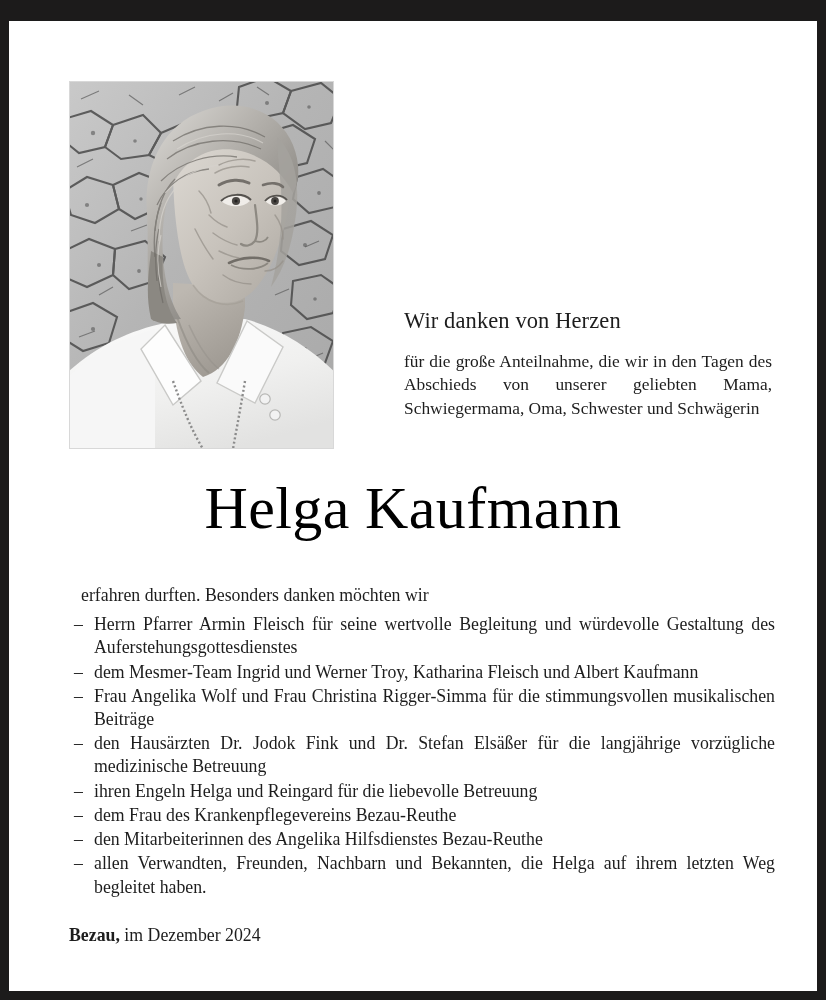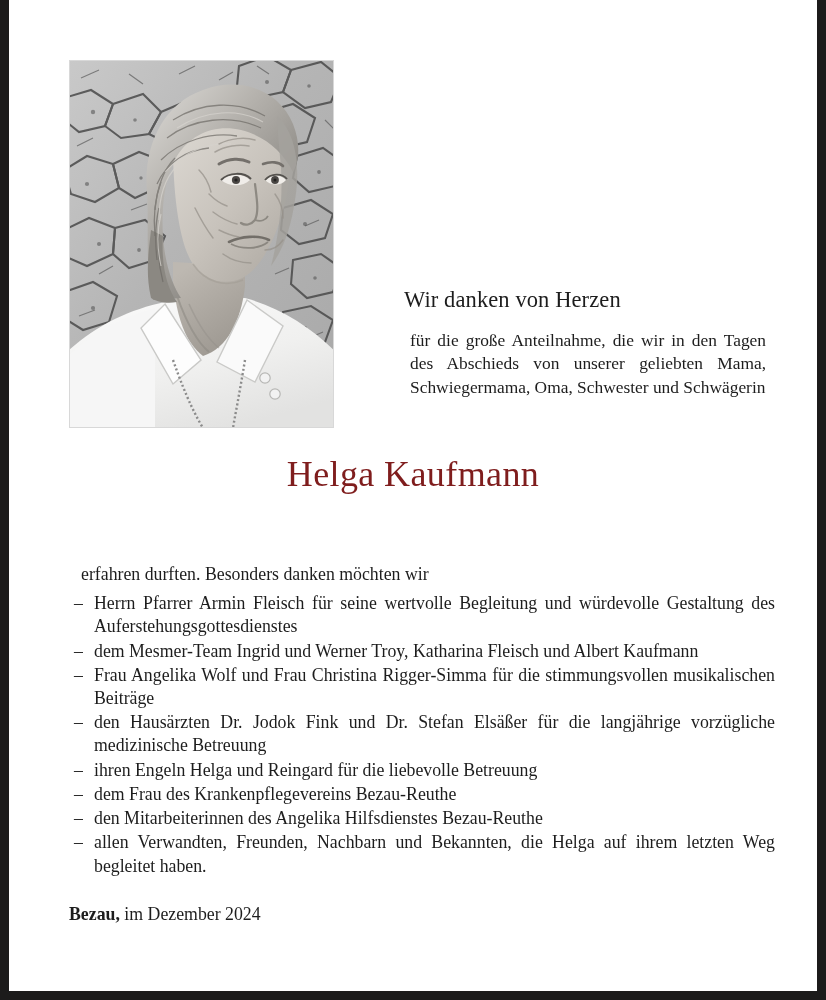--- a/index.html
+++ b/index.html
@@ -13,21 +13,21 @@
     font-family: "Liberation Serif", "DejaVu Serif", serif;
     -webkit-font-smoothing: antialiased;
   }
 
   .notice-frame {
     position: relative;
     width: 826px;
     height: 1000px;
     box-sizing: border-box;
     background: #1c1b1b;
-    padding: 0 9px 9px 9px;
+    padding: 21px 9px 9px 9px;
   }
 
   .notice-card {
     position: relative;
     width: 100%;
     height: 100%;
     background: #ffffff;
     box-sizing: border-box;
     overflow: hidden;
   }
@@ -58,33 +58,33 @@
     letter-spacing: .1px;
     margin: 0 0 16px 0;
     white-space: nowrap;
   }
   .thanks-body {
     font-size: 17.4px;
     line-height: 1.34;
     color: #1d1d1d;
     text-align: justify;
     text-justify: inter-word;
-    margin: 6px;
+    margin: 0;
   }
 
   
   .name-line {
     position: absolute;
     left: 0;
     right: 0;
     top: 456px;
     text-align: center;
-    font-size: 36px;
+    font-size: 60px;
     line-height: 1.05;
-    color: #7f1d1d;
+    color: #000000;
     letter-spacing: .4px;
   }
   .dates-line {
     position: absolute;
     left: 0;
     right: 0;
     top: 521px;
     text-align: center;
     font-weight: bold;
     font-size: 19px;

